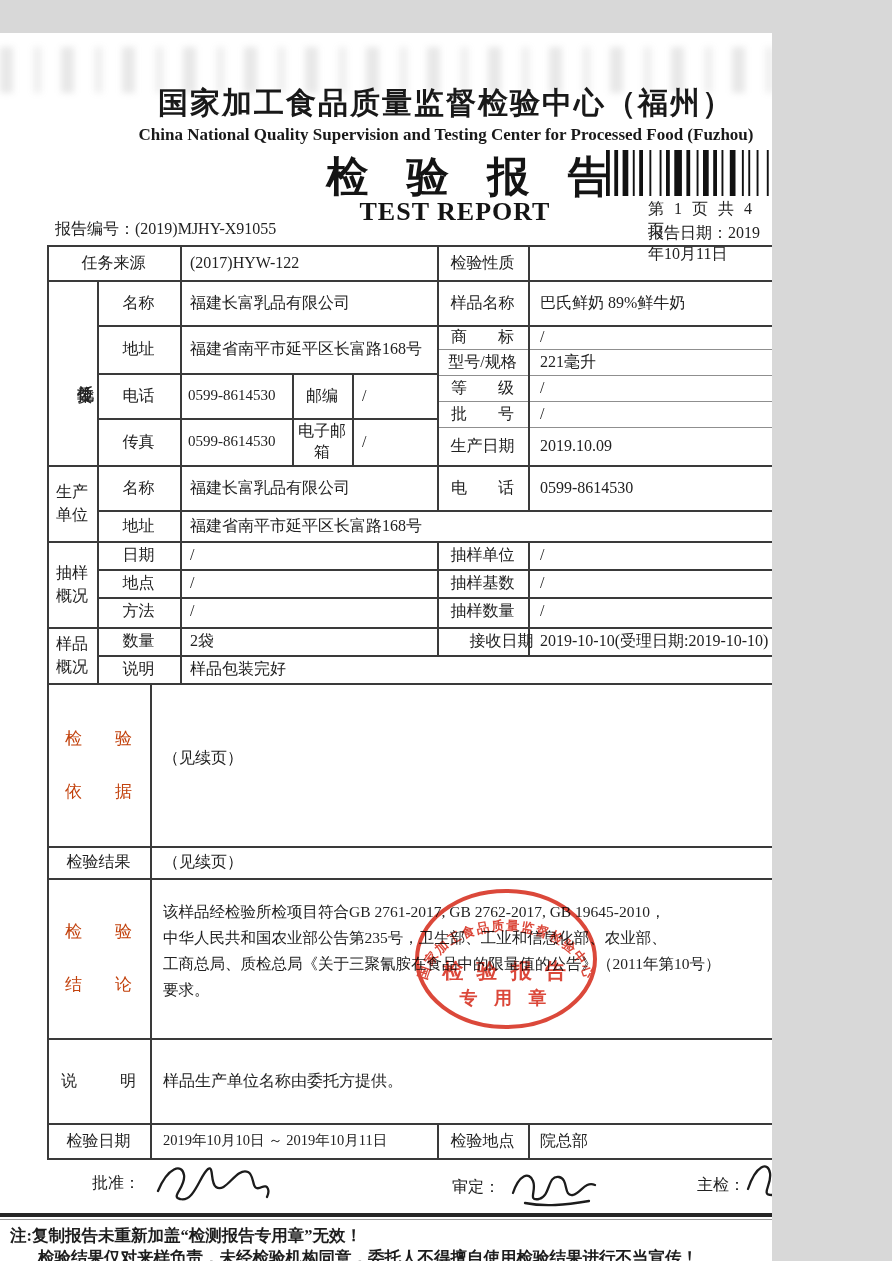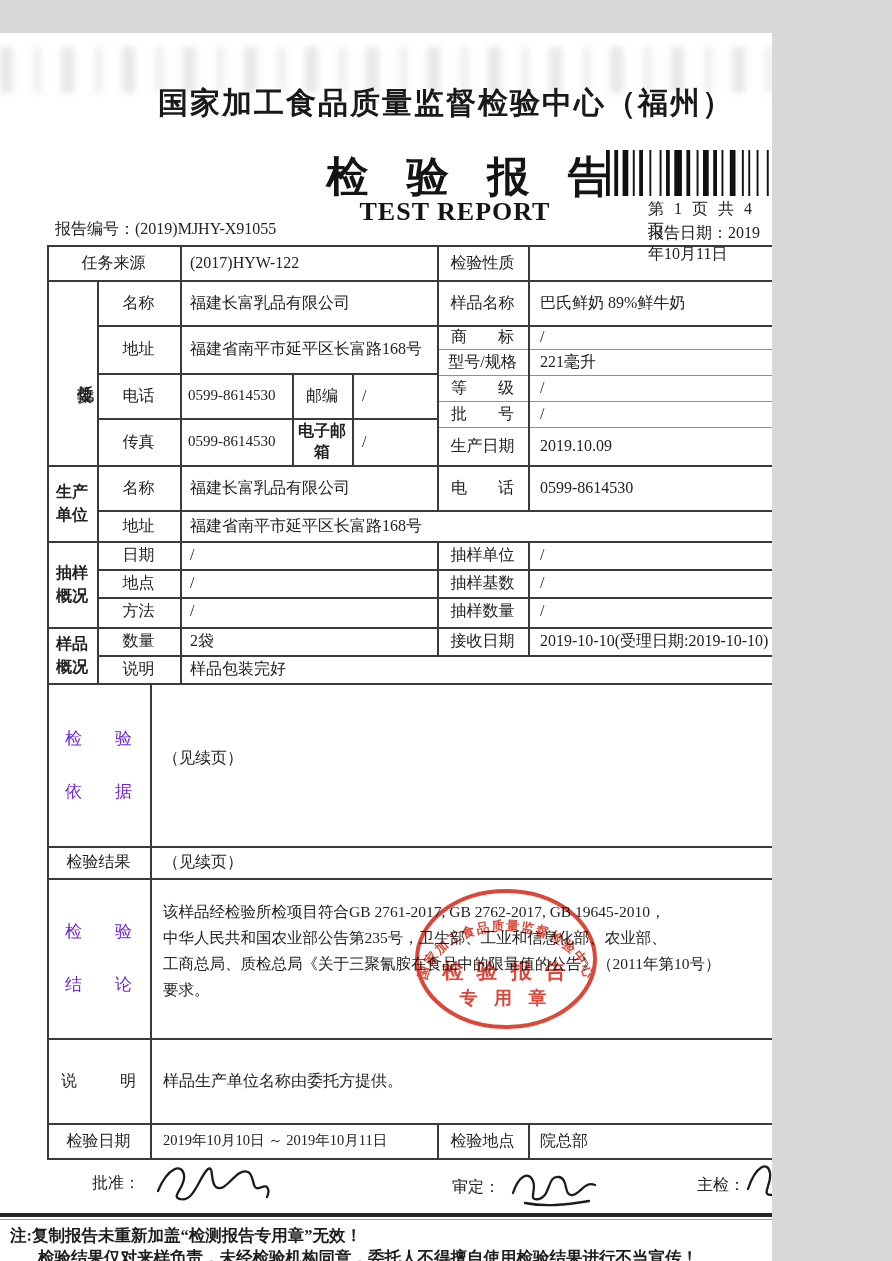--- a/index.html
+++ b/index.html
@@ -8,25 +8,25 @@
   .abs{position:absolute;}
   
   .hl{position:absolute;height:2px;background:#3a3a3a;}
   .hl.thin{height:1px;background:#8f8f8f;}
   .vl{position:absolute;width:2px;background:#3a3a3a;}
   
   .cell{position:absolute;display:flex;align-items:center;font-size:16px;line-height:1.25;
         color:#222;}
   .cell.center{justify-content:center;text-align:center;}
   .cell .jl{display:block;width:100%;text-align:justify;text-align-last:justify;padding:0 14px;box-sizing:border-box;}
-  .cell.wrap{word-break:break-all;font-weight:bold;}
+  .cell.wrap{word-break:break-all;}
   .vlabel{position:absolute;display:flex;flex-direction:column;justify-content:space-around;
           align-items:center;font-size:17px;color:#222;}
   .biglabel{position:absolute;display:flex;flex-direction:column;justify-content:center;
-            gap:30px;font-size:17px;color:#6d28d9;}
+            gap:30px;font-size:17px;color:#c2410c;}
   .biglabel span{display:block;width:100%;text-align:justify;text-align-last:justify;
                  padding:0 18px;box-sizing:border-box;}
   .pre{white-space:pre-line;}
   
   .title-cn{position:absolute;left:0;width:892px;top:50px;text-align:center;font-size:30px;
             font-weight:bold;letter-spacing:2px;color:#191919;}
   .title-en{position:absolute;left:0;width:892px;top:92px;text-align:center;font-size:17px;
             font-weight:bold;color:#191919;}
   .rpt-cn{position:absolute;left:255px;width:440px;top:116px;text-align:center;font-size:42px;
           font-weight:bold;letter-spacing:14px;color:#141414;}
@@ -46,20 +46,21 @@
   .fnote{position:absolute;font-size:16.5px;font-weight:600;color:#1d1d1d;}
 </style>
 </head>
 <body>
 
 <div class="page">
 
   <div class="ghost"></div>
 
   <div class="title-cn">国家加工食品质量监督检验中心（福州）</div>
+  <div class="title-en">China National Quality Supervision and Testing Center for Processed Food (Fuzhou)</div>
   <div class="rpt-cn">检 验 报 告</div>
   <div class="rpt-en">TEST REPORT</div>
 
   <svg class="abs" id="barcode" style="left:606px;top:117px;" width="272" height="46" viewBox="0 0 272 46">
       <rect x="0" y="0" width="3.8" height="46" fill="#111"></rect>
       <rect x="8.3" y="0" width="3.8" height="46" fill="#111"></rect>
       <rect x="16.6" y="0" width="5.699999999999999" height="46" fill="#111"></rect>
       <rect x="26.8" y="0" width="1.9" height="46" fill="#111"></rect>
       <rect x="33.2" y="0" width="3.8" height="46" fill="#111"></rect>
       <rect x="43.400000000000006" y="0" width="1.9" height="46" fill="#111"></rect>
@@ -196,21 +197,21 @@
   <div class="cell center" style="left:437px;top:536px;width:91px;height:28px;">抽样基数</div>
   <div class="cell" style="left:540px;top:536px;width:290px;height:28px;">/</div>
   <div class="cell center" style="left:97px;top:564px;width:83px;height:28px;">方法</div>
   <div class="cell" style="left:190px;top:564px;width:240px;height:28px;">/</div>
   <div class="cell center" style="left:437px;top:564px;width:91px;height:28px;">抽样数量</div>
   <div class="cell" style="left:540px;top:564px;width:290px;height:28px;">/</div>
 
   <div class="cell center wrap" style="left:49px;top:594px;width:46px;height:56px;line-height:1.45;">样品概况</div>
   <div class="cell center" style="left:97px;top:594px;width:83px;height:28px;">数量</div>
   <div class="cell" style="left:190px;top:594px;width:240px;height:28px;">2袋</div>
-  <div class="cell center" style="left:437px;top:594px;width:91px;height:28px;">接收日期</div>
+  <div class="cell center" style="left:437px;top:594px;width:91px;height:28px;padding-left:19px;">接收日期</div>
   <div class="cell" style="left:540px;top:594px;width:300px;height:28px;">2019-10-10(受理日期:2019-10-10)</div>
   <div class="cell center" style="left:97px;top:622px;width:83px;height:28px;">说明</div>
   <div class="cell" style="left:190px;top:622px;width:600px;height:28px;">样品包装完好</div>
 
   <div class="biglabel" style="left:47px;top:650px;width:103px;height:163px;">
     <span>检 验</span>
     <span>依 据</span>
   </div>
   <div class="cell" style="left:163px;top:705px;width:260px;height:40px;">（见续页）</div>
 

